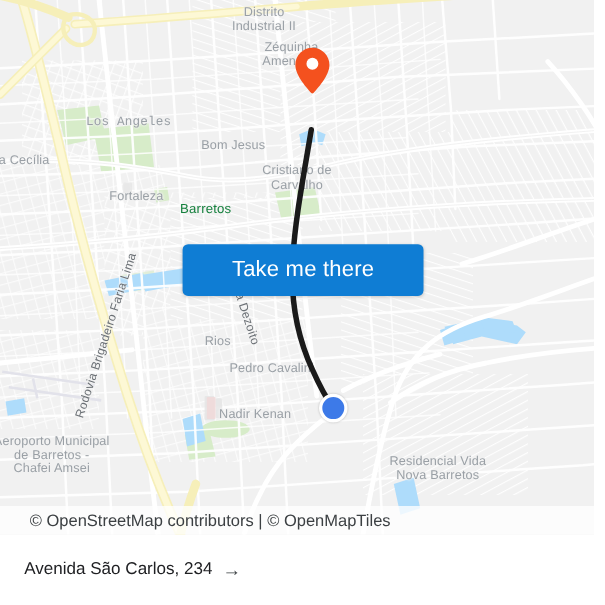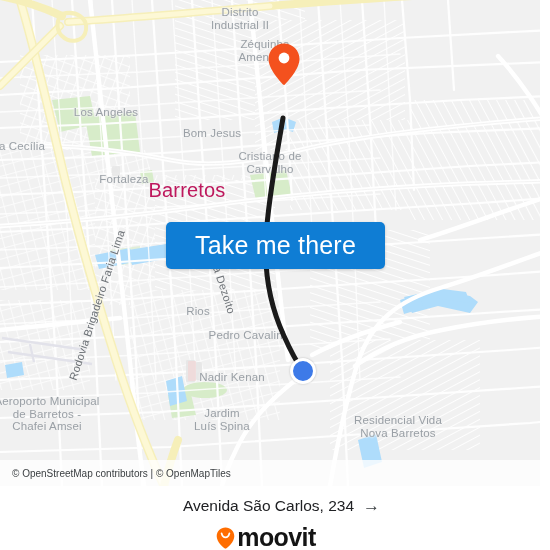--- a/index.html
+++ b/index.html
@@ -42,23 +42,23 @@
     font-size: 11.5px;
     line-height: 12.5px;
     text-align: center;
     white-space: pre;
     transform: translate(-50%, -50%);
     letter-spacing: 0.15px;
     pointer-events: none;
     text-shadow: 0 0 2px #f2f2f2, 0 0 2px #f2f2f2, 0 0 3px #f2f2f2;
   }
   .map-label.big {
-    font-size: 20px;
+    font-size: 12px;
     line-height: 17px;
-    color: #be185d;
+    color: #15803d;
   }
   .map-label.road {
     color: #6b7075;
     font-size: 11px;
     letter-spacing: 0.3px;
   }
 
   
   #route-layer {
     position: absolute;
@@ -98,21 +98,21 @@
     position: absolute;
     left: 166px;
     top: 222px;
     width: 219px;
     height: 47px;
     background: #0f7dd4;
     border: none;
     border-radius: 5px;
     color: #ffffff;
     font-family: "Liberation Sans", sans-serif;
-    font-size: 25px;
+    font-size: 20px;
     letter-spacing: 0.2px;
     cursor: pointer;
     box-shadow: 0 1px 3px rgba(0,0,0,0.18);
     display: flex;
     align-items: center;
     justify-content: center;
     padding: 0;
   }
 
   
@@ -121,37 +121,37 @@
     left: 0;
     bottom: 0;
     width: 550px;
     height: 26px;
     display: flex;
     align-items: center;
     background: rgba(255,255,255,0.78);
   }
   #attribution .attr-text {
     font-family: "Liberation Sans", sans-serif;
-    font-size: 10px;
+    font-size: 15px;
     color: #3c4043;
     padding-left: 12px;
     white-space: pre;
+    margin-left: 15px;
   }
 
   
   #footer {
     position: absolute;
     left: 0;
     top: 486px;
     width: 550px;
     height: 64px;
     background: #ffffff;
     display: flex;
     align-items: center;
-    flex-direction: column;
   }
   #trip-summary {
     display: flex;
     align-items: center;
     padding-left: 22px;
     flex: 1 1 auto;
     color: #202124;
     font-size: 15.5px;
     white-space: pre;
   }
@@ -356,32 +356,30 @@
       </g>
       <g fill="#f0d9d9" opacity="0.9">
         <rect x="188" y="361" width="8" height="20" rx="1"></rect>
       </g>
     </svg>
 
     <div class="map-label" style="left:240px; top:18px;">Distrito
 Industrial II</div>
     <div class="map-label" style="left:237px; top:50px;margin-left:28px;">Zéquinha
 Amendola</div>
-    <div class="map-label" style="left:106px; top:112px;">Los Angeles</div>
+    <div class="map-label" style="left:117px; top:112px;font-family:Liberation Mono, monospace;">Los Angeles</div>
     <div class="map-label" style="left:22px;  top:146px;">a Cecília</div>
     <div class="map-label" style="left:212px; top:133px;">Bom Jesus</div>
     <div class="map-label" style="left:270px; top:162px;">Cristiano de
 Carvalho</div>
     <div class="map-label" style="left:124px; top:179px;text-align:center;">Fortaleza</div>
     <div class="map-label big" style="left:187px; top:190px;">Barretos</div>
     <div class="map-label" style="left:198px; top:311px;">Rios</div>
     <div class="map-label" style="left:247px; top:335px;">Pedro Cavalini</div>
     <div class="map-label" style="left:232px; top:377px;">Nadir Kenan</div>
-    <div class="map-label" style="left:222px; top:419px;">Jardim
-Luís Spina</div>
     <div class="map-label" style="left:47px;  top:414px;">Aeroporto Municipal
 de Barretos -
 Chafei Amsei</div>
     <div class="map-label" style="left:398px; top:426px;">Residencial Vida
 Nova Barretos</div>
 
     <div class="map-label road" style="left:97px; top:305px; transform:translate(-50%,-50%) rotate(-72deg);">Rodovia Brigadeiro Faria Lima</div>
     <div class="map-label road" style="left:222px; top:283px; transform:translate(-50%,-50%) rotate(72deg);">Rua Dezoito</div>
 
     <svg id="route-layer" viewBox="0 0 550 486">
@@ -400,22 +398,15 @@
     <div id="attribution">
       <span class="attr-text">© OpenStreetMap contributors | © OpenMapTiles</span>
     </div>
   </div>
 
   <div id="footer">
     <div id="trip-summary">
       <span>Avenida São Carlos, 234</span>
       <span class="arrow-icon">→</span>
     </div>
-    <div id="moovit-logo">
-      <svg class="logo-mark" viewBox="0 0 19 22">
-        <path d="M9.5 0.6 C4.6 0.6 0.7 4.5 0.7 9.3 C0.7 15 7.3 20.6 9 21.5 C9.3 21.7 9.7 21.7 10 21.5 C11.7 20.6 18.3 15 18.3 9.3 C18.3 4.5 14.4 0.6 9.5 0.6 Z" fill="#ff6d00"></path>
-        <path d="M5.6 6.4 C5.6 6.4 6.6 10.4 9.5 10.4 C12.4 10.4 13.4 6.4 13.4 6.4" fill="none" stroke="#ffffff" stroke-width="1.8" stroke-linecap="round"></path>
-      </svg>
-      <span class="logo-text">moovit</span>
-    </div>
   </div>
 
 </div>
 
 </body></html>

